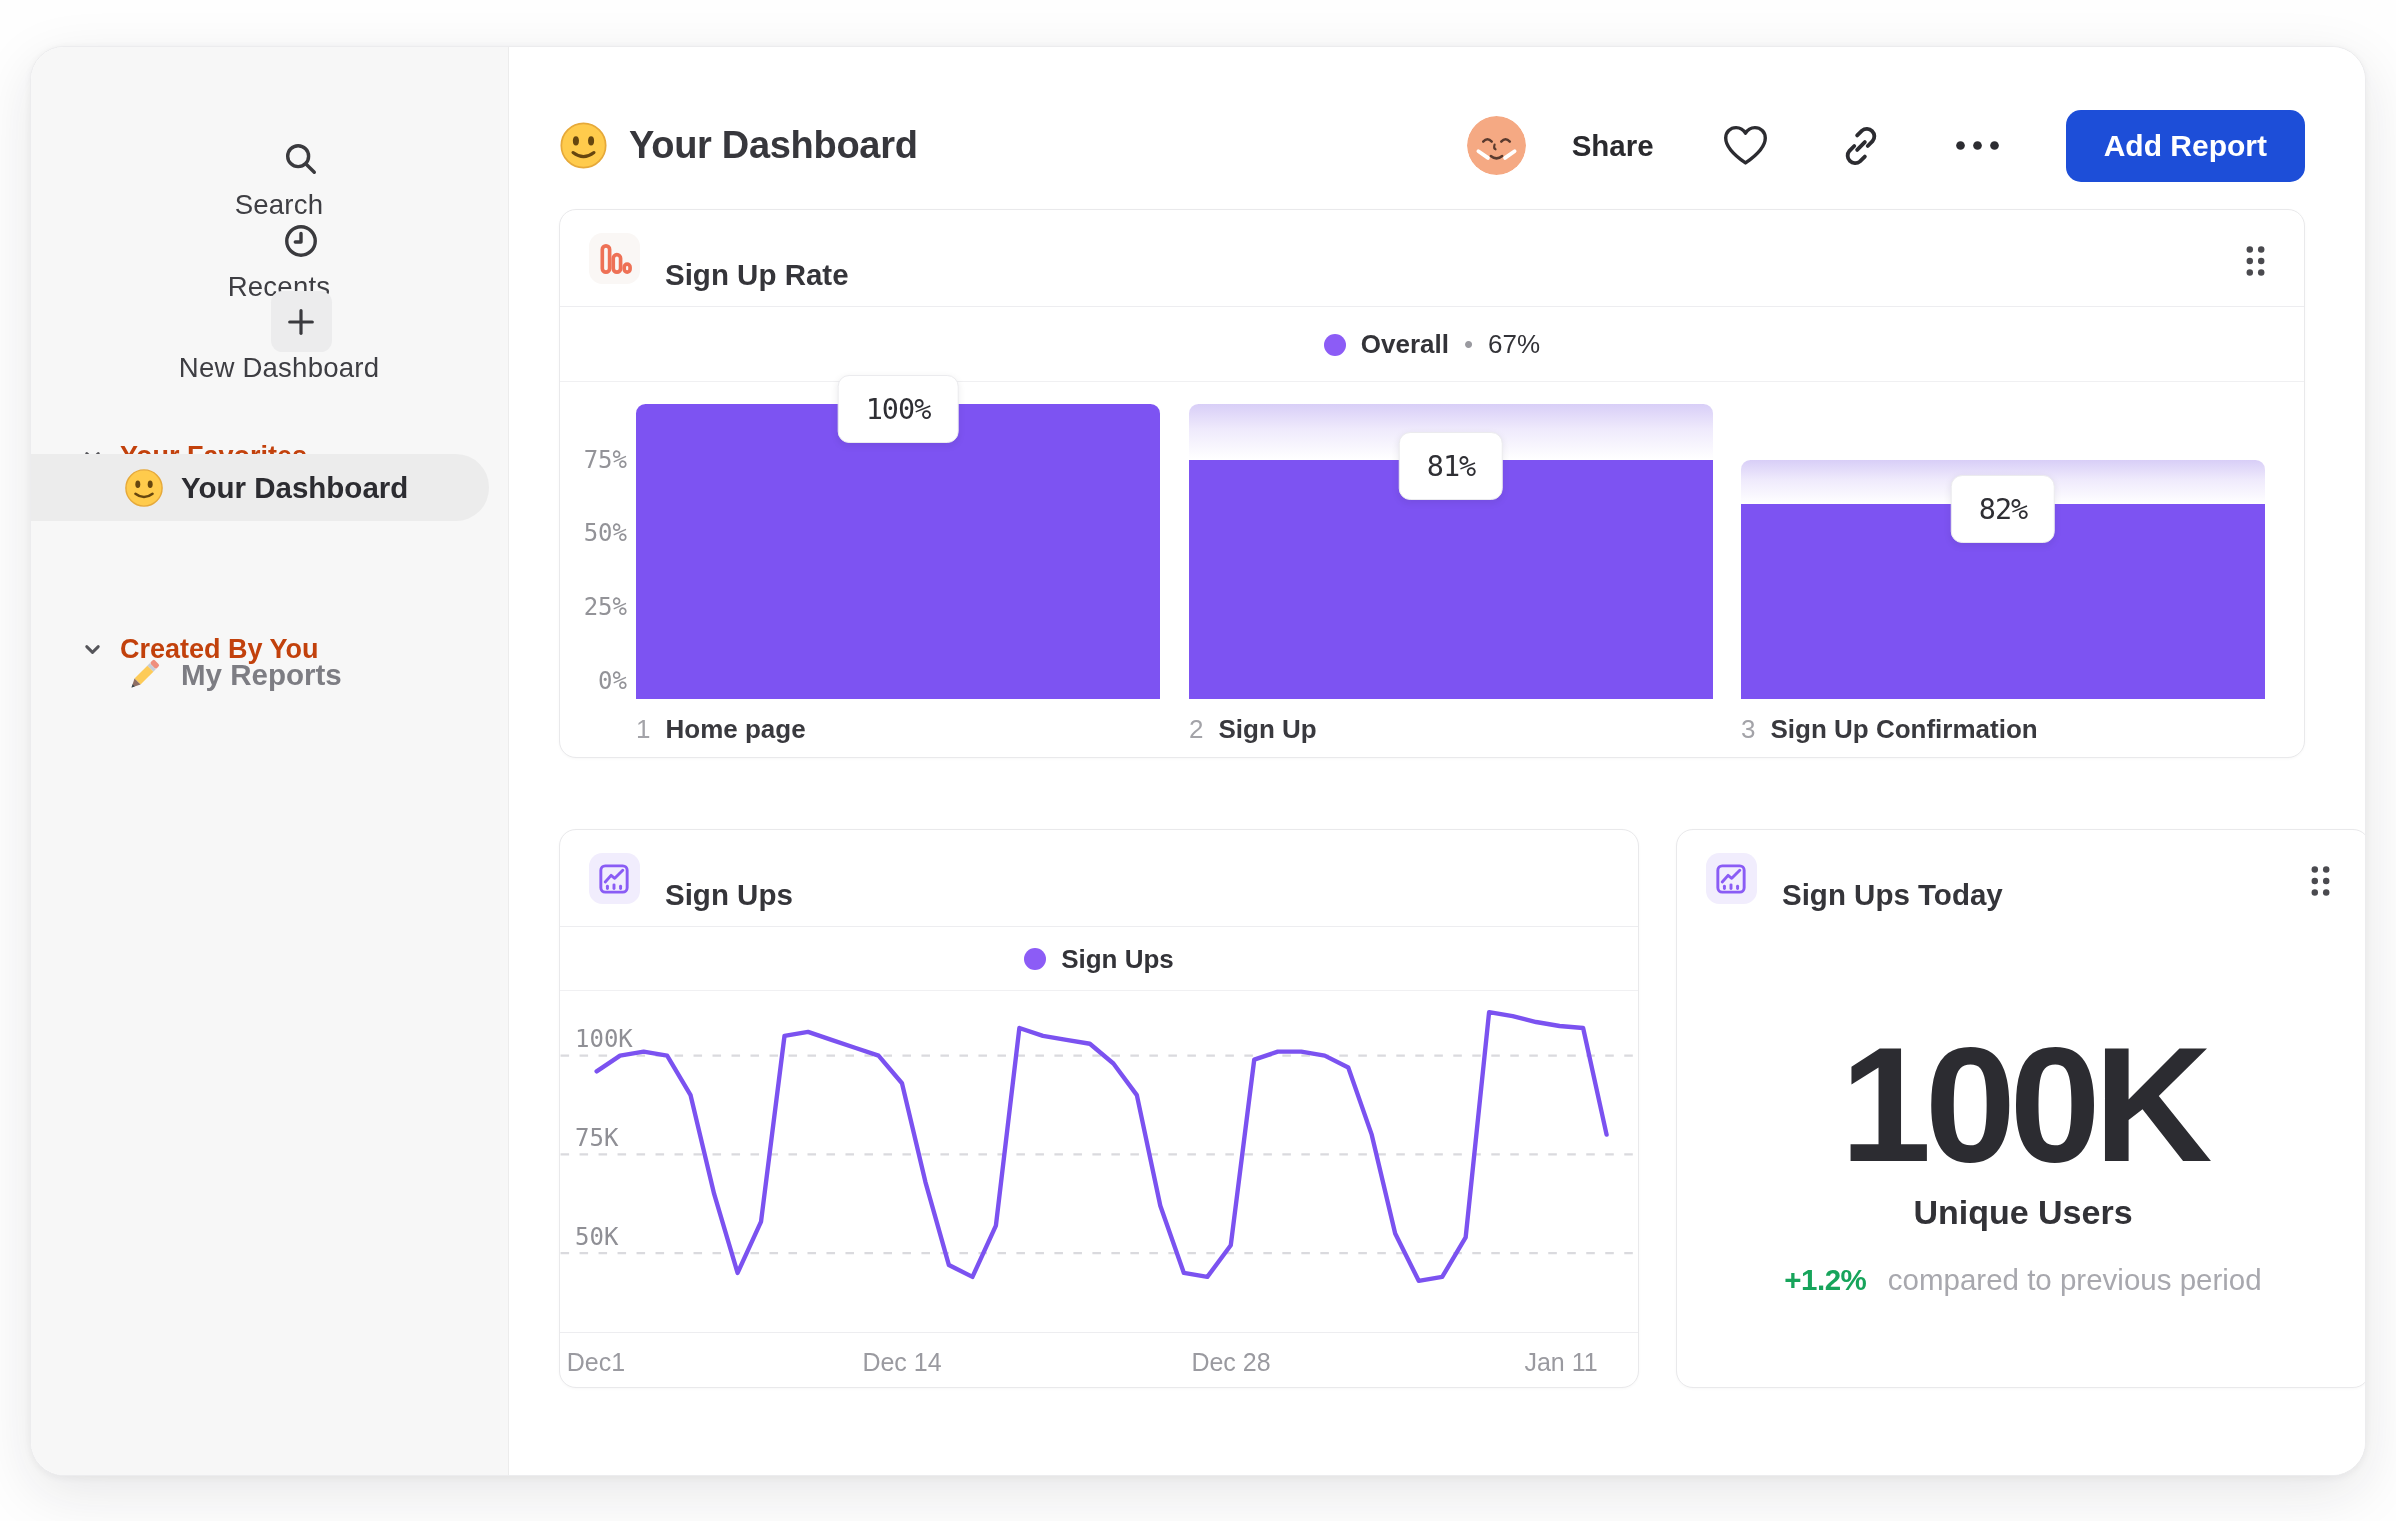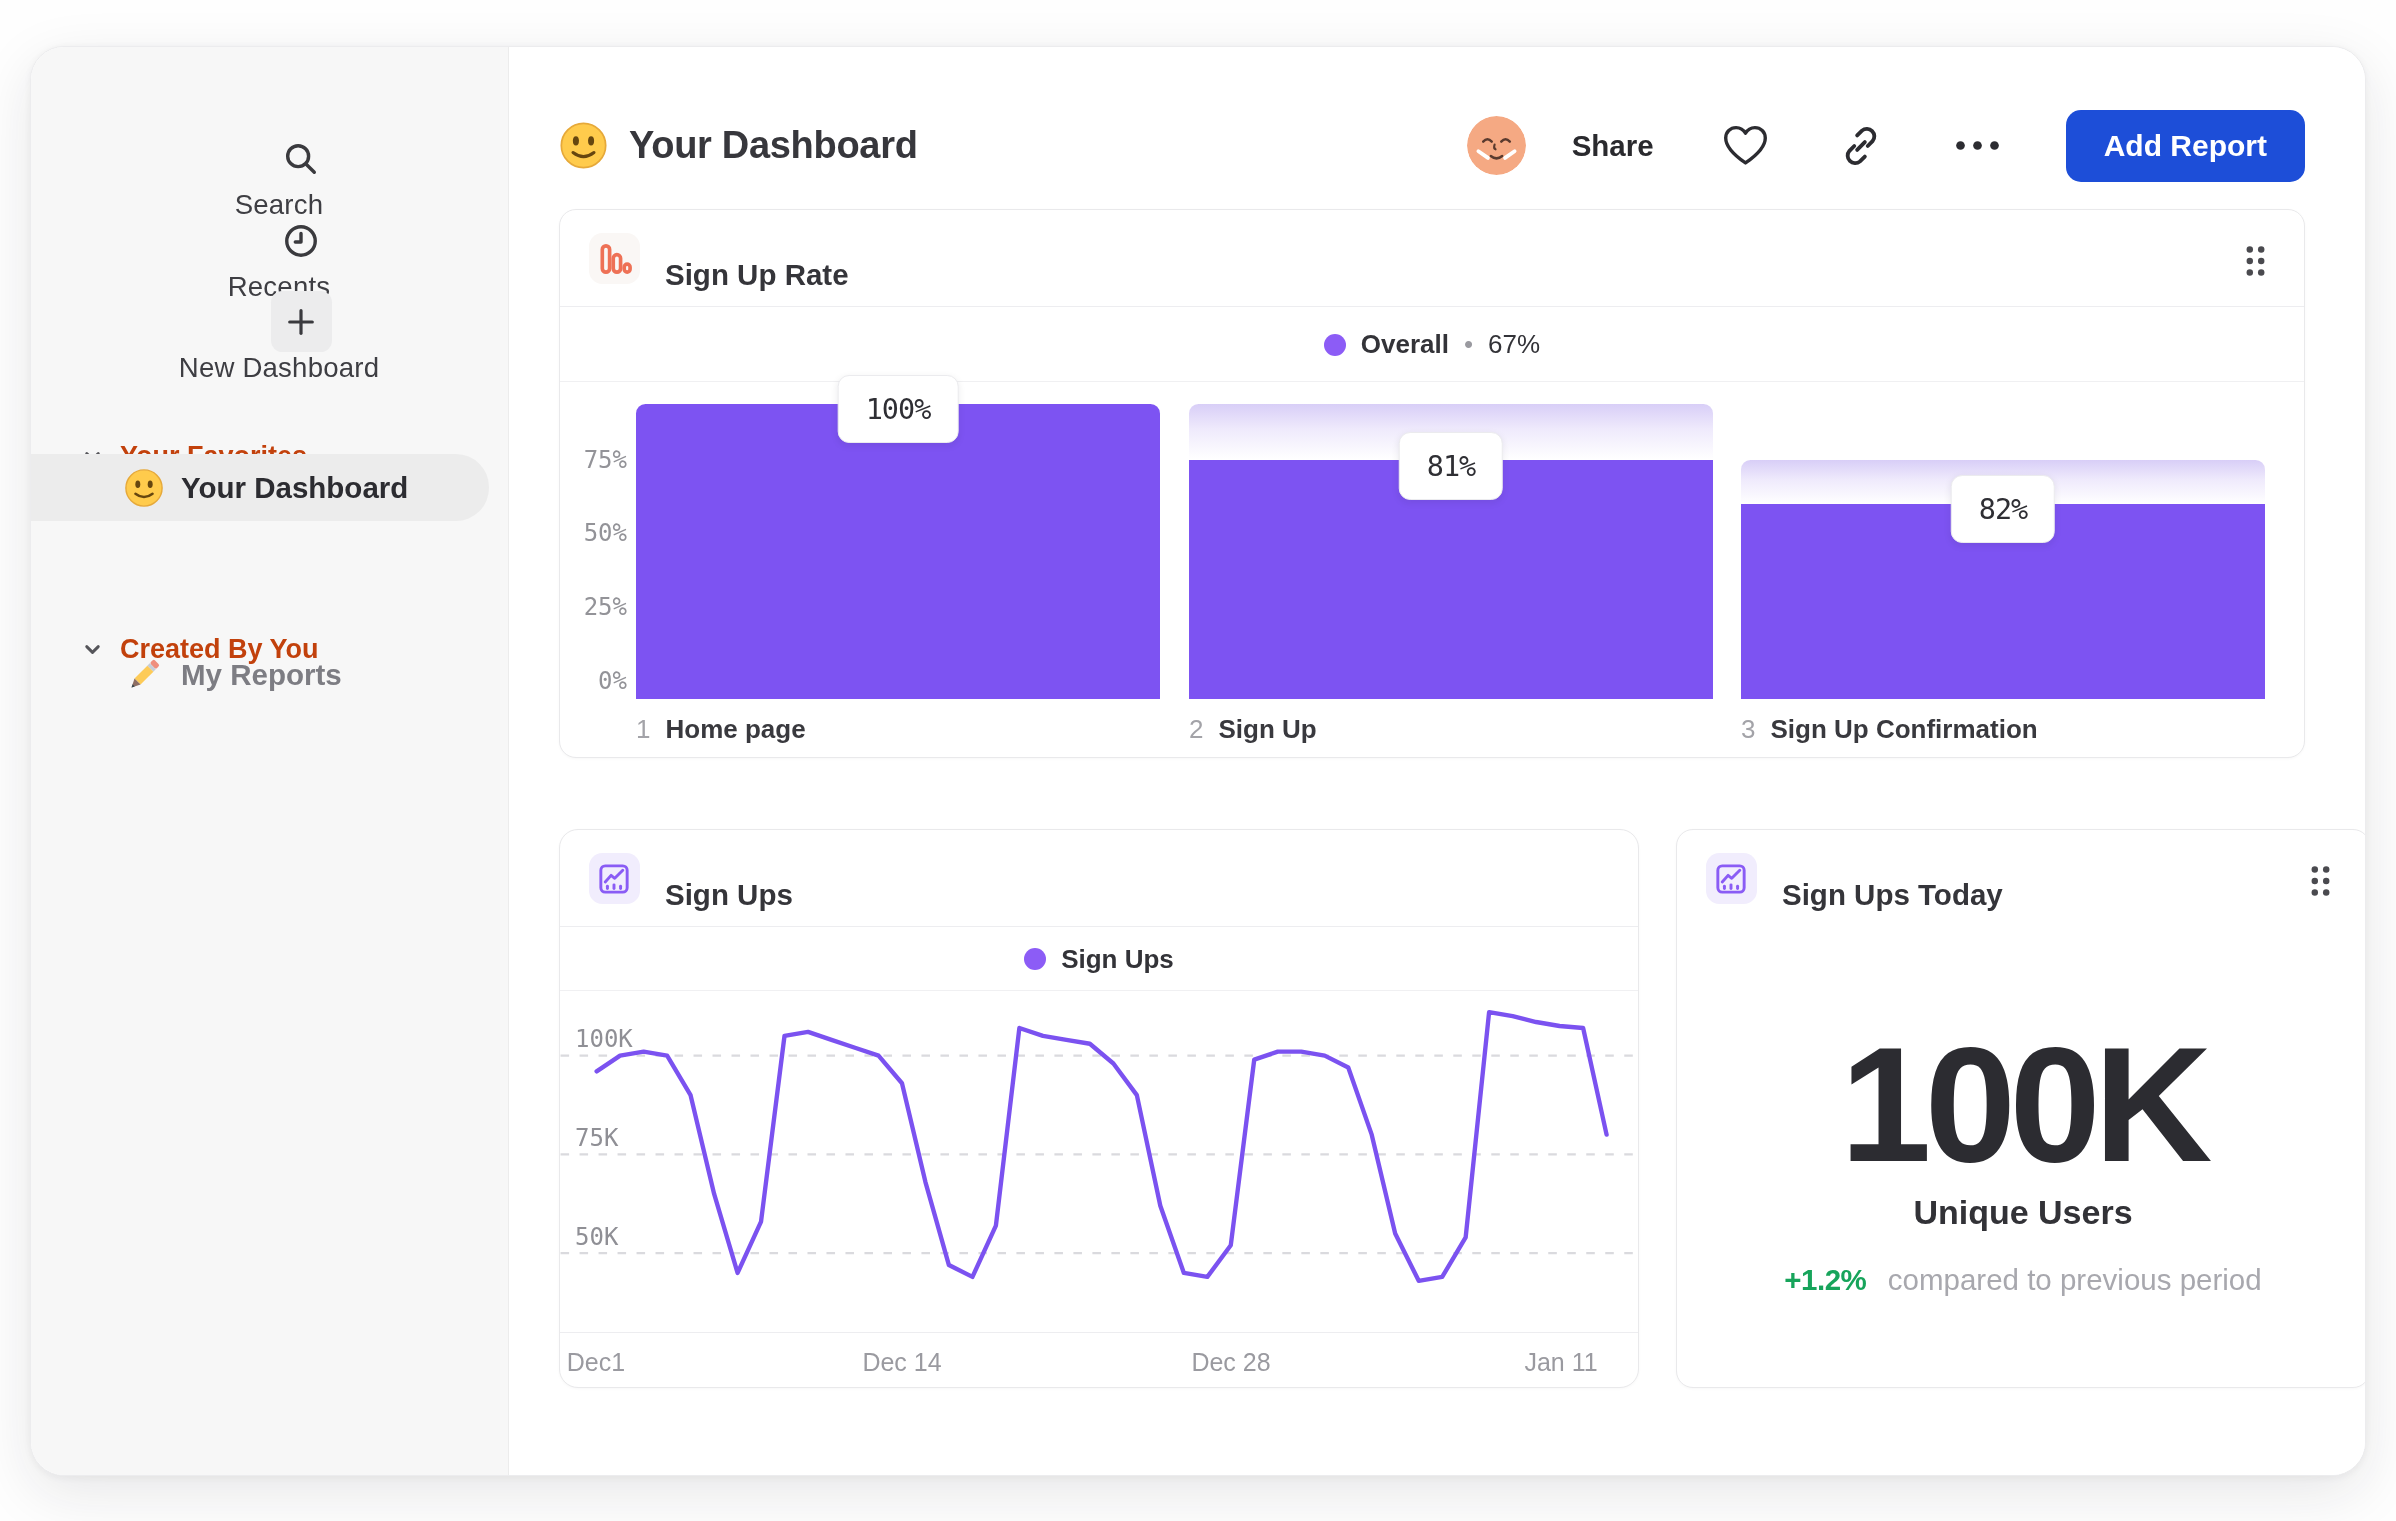--- a/index.html
+++ b/index.html
@@ -62,21 +62,21 @@
   .fbar { position:absolute; bottom:0; border-radius:9.5px 9.5px 0 0; }
   .fgrad { position:absolute; border-radius:9.5px 9.5px 0 0; }
   .fbadge { position:absolute; transform:translateX(-50%); height:68px; line-height:67px; padding:0 27px;
             background:#fff; border:1px solid #ebebee; border-radius:11.4px; box-shadow:0 2.9px 7.6px rgba(20,20,40,.08);
             font-size:28.5px; color:#2f2f34; letter-spacing:-1px; z-index:3; }
   .fxlab { position:absolute; font-size:26px; white-space:nowrap; }
   .fxlab .num { color:#a3a3a8; font-weight:400; margin-right:15px; }
   .fxlab .nm  { color:#39393e; font-weight:600; }
 
   
-  #line-card { left:49px; top:782px; width:1080px; height:559px;border-radius:19px; }
+  #line-card { left:49px; top:782px; width:1080px; height:559px; }
   #line-card .legend-row { top:98px; height:63px; border-bottom:1px solid #f0f0f2; }
   .line-plot { position:absolute; left:0; top:162px; width:1080px; height:340px; }
   .lyt { position:absolute; left:15px; font-size:24px; color:#8f8f95; }
   .line-xaxis { position:absolute; left:0; top:502px; width:100%; height:56px; border-top:1px solid #ededf0; }
   .lxt { position:absolute; top:15px; transform:translateX(-50%); font-size:25px; color:#9a9aa0; white-space:nowrap; }
 
   
   #kpi-card { left:1166px; top:782px; width:694px; height:559px;padding-left:24px; }
   .kpi-head { border-bottom:none !important; }
   .kpi-value { position:absolute; left:0; top:181px; width:100%; text-align:center;

